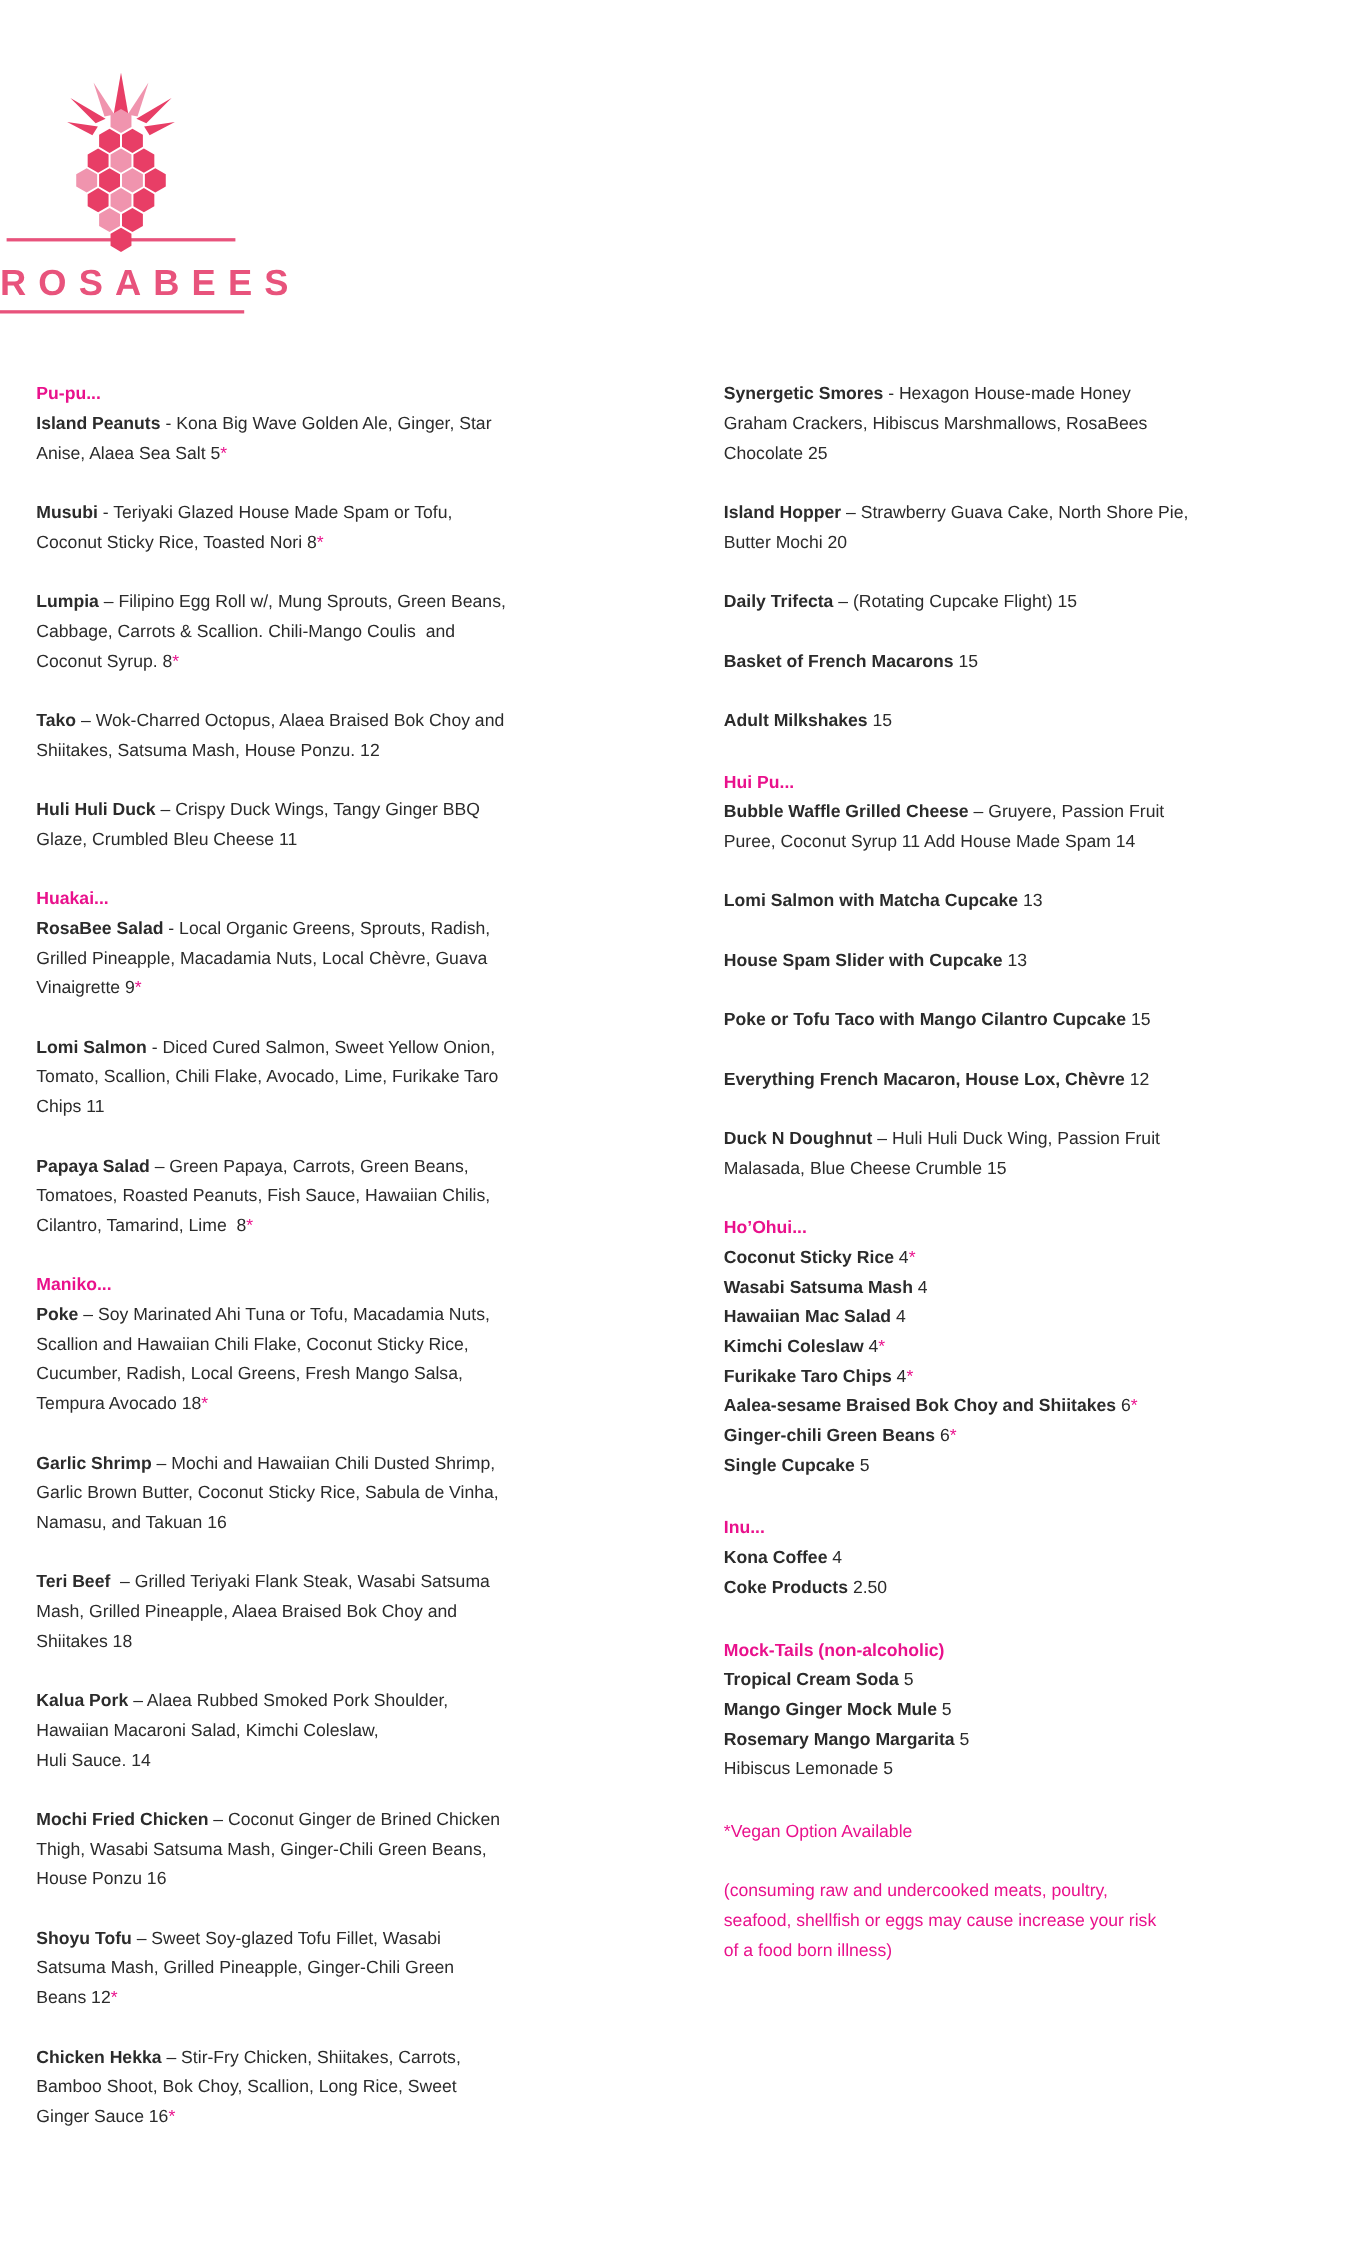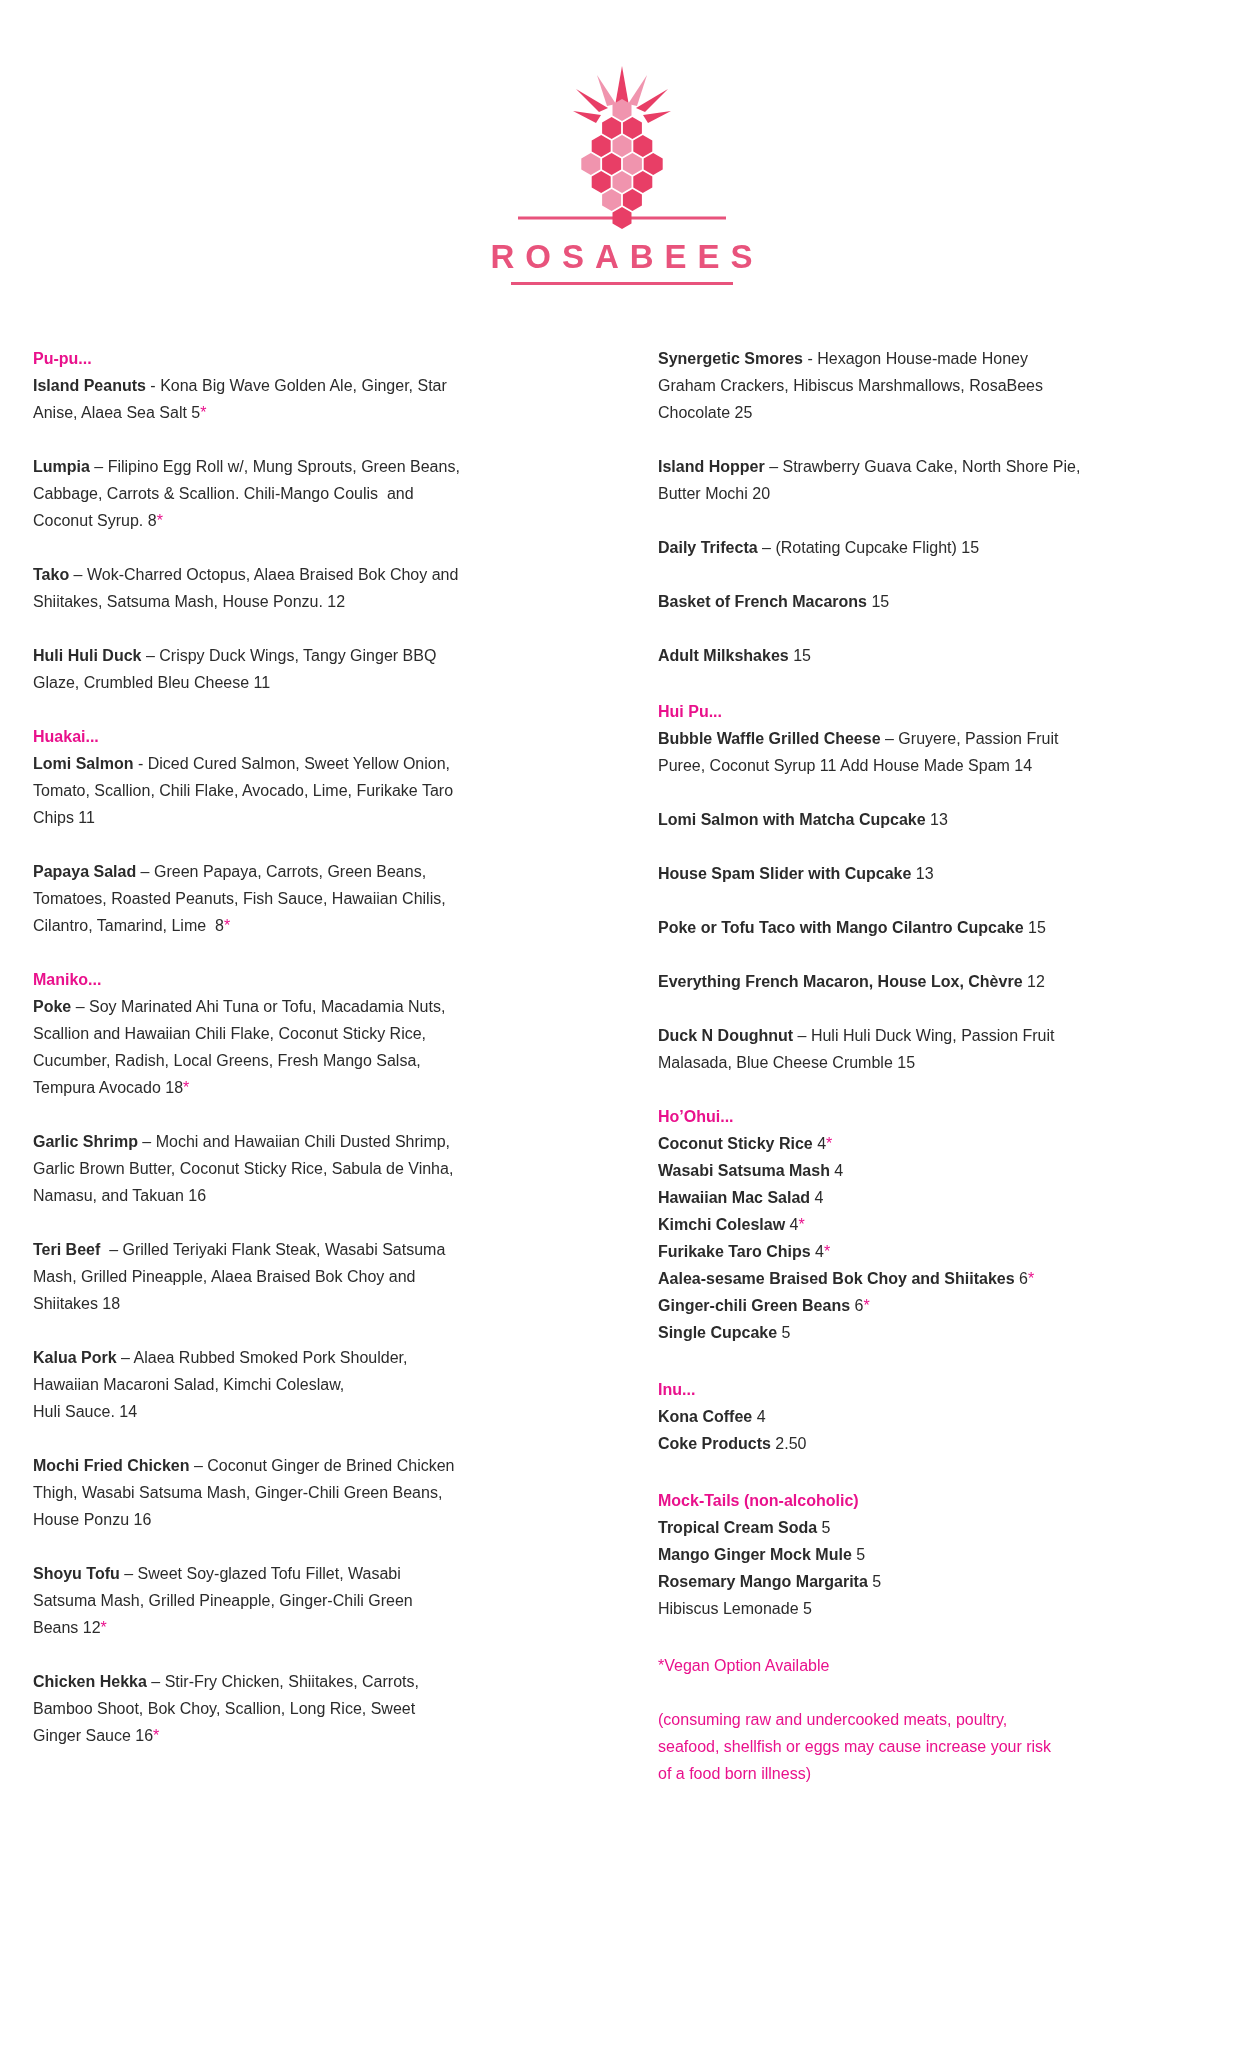--- a/index.html
+++ b/index.html
@@ -10,21 +10,21 @@
     --ink:#2B2B2B;
   }
   *{box-sizing:border-box;}
   html,body{margin:0;padding:0;}
   body{
     width:1243px;height:2048px;position:relative;background:#ffffff;
     font-family:"Liberation Sans",sans-serif;overflow:hidden;
   }
   .logo-wrap{
     position:absolute;top:58px;left:0;right:0;
-    display:flex;flex-direction:column;align-items:center;
+    display:flex;flex-direction:column;align-items:flex-start;
   }
   .brand{
     margin-top:2px;
     font-weight:700;font-size:33px;letter-spacing:11px;margin-right:-11px;
     color:var(--rose);
   }
   .brand-underline{width:222px;height:3px;background:var(--rose);margin-top:6px;}
   .hx-d{fill:var(--hex-dark);}
   .hx-l{fill:var(--hex-light);}
   .logo-line{fill:var(--rose);}
@@ -81,30 +81,35 @@
     </svg>
     <div class="brand">ROSABEES</div>
     <div class="brand-underline"></div>
   </div>
 
   <div class="col" id="col-left">
       <section class="menu-section sec-par" style="margin-top: 0px;">
         <p class="sec-heading">Pu-pu...</p>
         <p class="item"><b>Island Peanuts</b><span> - Kona Big Wave Golden Ale, Ginger, Star
 Anise, Alaea Sea Salt 5</span><span class="star">*</span></p>
+        <p class="item"><b>Musubi</b><span> - Teriyaki Glazed House Made Spam or Tofu,
+Coconut Sticky Rice, Toasted Nori 8</span><span class="star">*</span></p>
         <p class="item"><b>Lumpia</b><span> – Filipino Egg Roll w/, Mung Sprouts, Green Beans,
 Cabbage, Carrots &amp; Scallion. Chili-Mango Coulis  and
 Coconut Syrup. 8</span><span class="star">*</span></p>
         <p class="item"><b>Tako</b><span> – Wok-Charred Octopus, Alaea Braised Bok Choy and
 Shiitakes, Satsuma Mash, House Ponzu. 12</span></p>
         <p class="item"><b>Huli Huli Duck</b><span> – Crispy Duck Wings, Tangy Ginger BBQ
 Glaze, Crumbled Bleu Cheese 11</span></p>
       </section>
       <section class="menu-section sec-par" style="margin-top: 0px;">
         <p class="sec-heading">Huakai...</p>
+        <p class="item"><b>RosaBee Salad</b><span> - Local Organic Greens, Sprouts, Radish,
+Grilled Pineapple, Macadamia Nuts, Local Chèvre, Guava
+Vinaigrette 9</span><span class="star">*</span></p>
         <p class="item"><b>Lomi Salmon</b><span> - Diced Cured Salmon, Sweet Yellow Onion,
 Tomato, Scallion, Chili Flake, Avocado, Lime, Furikake Taro
 Chips 11</span></p>
         <p class="item"><b>Papaya Salad</b><span> – Green Papaya, Carrots, Green Beans,
 Tomatoes, Roasted Peanuts, Fish Sauce, Hawaiian Chilis,
 Cilantro, Tamarind, Lime  8</span><span class="star">*</span></p>
       </section>
       <section class="menu-section sec-par" style="margin-top: 0px;">
         <p class="sec-heading">Maniko...</p>
         <p class="item"><b>Poke</b><span> – Soy Marinated Ahi Tuna or Tofu, Macadamia Nuts,

